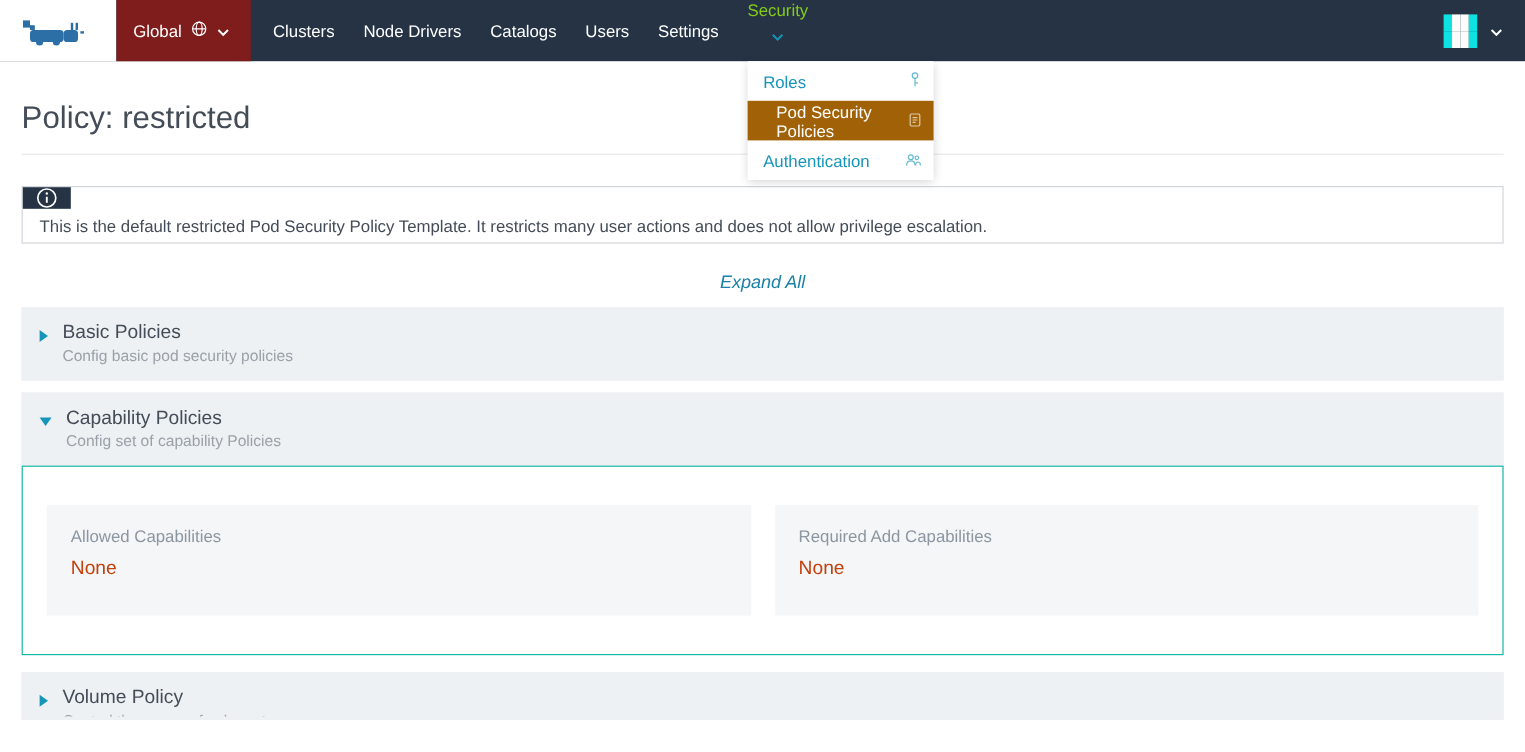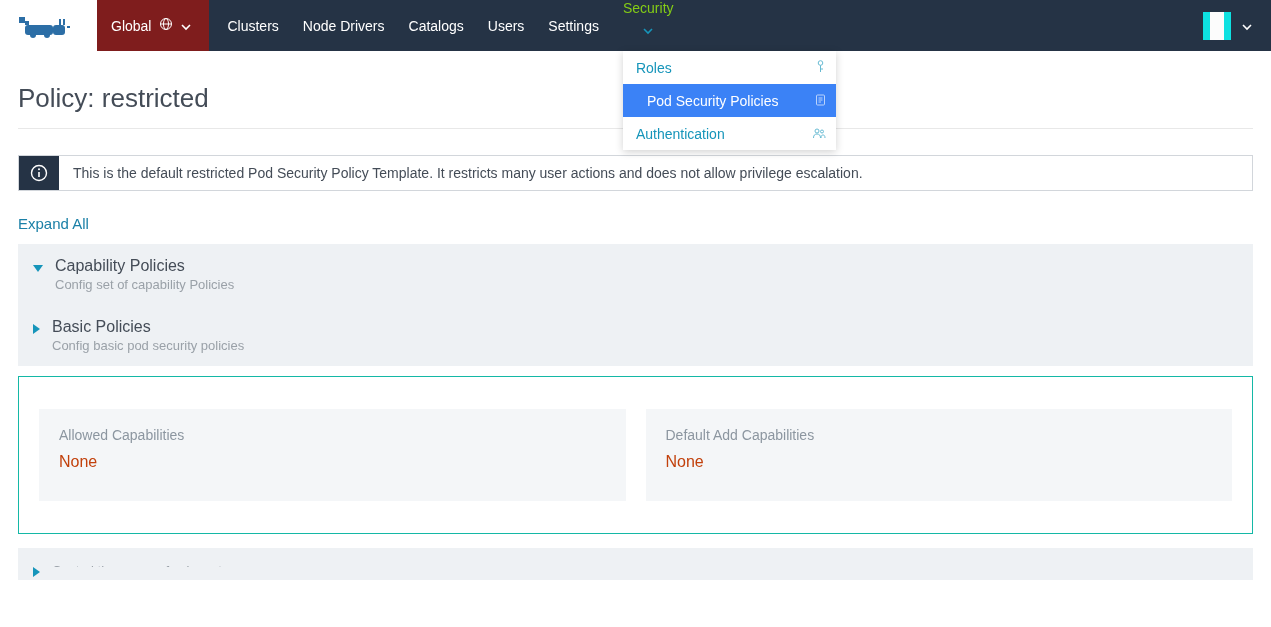--- a/index.html
+++ b/index.html
@@ -12,36 +12,36 @@
   .scope-picker { height: 51px; background: #7f1d1d; display: flex; align-items: center; padding: 0 18px 0 14px; color: #fff; gap: 8px; cursor: pointer; }
   .nav-links { display: flex; align-items: flex-start; gap: 24px; margin-left: 18px; height: 51px; position: relative; }
   .nav-link { color: #fff; cursor: pointer; display: flex; align-items: center; gap: 6px; height: 51px; }
   .nav-link.active { color: #84cc16; flex-direction: column; }
   .nav-spacer { flex: 1; }
   .avatar-box { width: 28px; height: 28px; display: flex; flex-wrap: wrap; margin-right: 10px; }
   .avatar-box span { width: 7px; height: 14px; }
   .user-menu { display: flex; align-items: center; margin-right: 18px; cursor: pointer; }
   
   
-  .dropdown { position: absolute; top: 51px; left: 0; width: 213px; background: #fff; box-shadow: 0 2px 8px rgba(0,0,0,0.18); z-index: 10; }
+  .dropdown { position: absolute; top: 51px; left: 0; width: 155px; background: #fff; box-shadow: 0 2px 8px rgba(0,0,0,0.18); z-index: 10; }
   .dropdown-wrapper { position: relative; }
   .dropdown-item { display: flex; align-items: center; justify-content: space-between; height: 33px; padding: 0 10px 0 13px; color: #1695ba; cursor: pointer; }
-  .dropdown-item.selected { background: #3b82f6; color: #fff; padding-left: 24px; }
+  .dropdown-item.selected { background: #a16207; color: #fff; padding-left: 24px; }
   .dropdown-icon { opacity: 0.65; }
   
   
   .content { padding: 0 18px 20px 18px; }
   .page-title { font-size: 26px; font-weight: 400; color: #444c57; margin: 32px 0 14px 0; }
   .title-rule { border: none; border-top: 1px solid #e8e8e8; margin-bottom: 26px; }
   
-  .info-banner { display: flex; align-items: stretch; border: 1px solid #d2d6db; height: 36px; }
+  .info-banner { display: flex; align-items: stretch; border: 1px solid #d2d6db; height: 48px; flex-direction: column; }
   .info-icon-box { width: 40px; background: #253345; display: flex; align-items: center; justify-content: center; }
   .info-text { display: flex; align-items: center; padding: 0 14px; color: #444c57; flex: 1; }
   
-  .expand-all { text-align: left; margin: 24px 0 12px 0; color: #1b80a7; cursor: pointer; font-size: 15px; }
+  .expand-all { text-align: center; margin: 24px 0 12px 0; color: #1b80a7; cursor: pointer; font-size: 15px; font-style: italic; }
   
   .section-header { background: #eef1f4; padding: 12px 14px; display: flex; align-items: flex-start; gap: 12px; cursor: pointer; margin-bottom: 10px; border:1px solid #eef1f4; }
   .section-header.expanded-header { margin-bottom: 0; }
   .section-caret { width: 0; height: 0; margin-top: 6px; }
   .caret-right { border-top: 5px solid transparent; border-bottom: 5px solid transparent; border-left: 7px solid #1695ba; }
   .caret-down { border-left: 5px solid transparent; border-right: 5px solid transparent; border-top: 7px solid #1695ba; margin-top: 8px; }
   .section-title { font-size: 16px; color: #444c57; }
   .section-sub { font-size: 13px; color: #9aa1a8; margin-top: 2px; }
   
   .section-body { border: 1px solid #14b8a6; padding: 32px 20px; display: flex; gap: 20px; margin-bottom: 14px; }
@@ -179,45 +179,46 @@
           <circle cx="9" cy="9" r="7.5" fill="none" stroke="#fff" stroke-width="1.4"></circle>
           <line x1="9" y1="8" x2="9" y2="13" stroke="#fff" stroke-width="1.6"></line>
           <circle cx="9" cy="5.3" r="1" fill="#fff"></circle>
         </svg>
     </div>
     <div class="info-text">This is the default restricted Pod Security Policy Template. It restricts many user actions and does not allow privilege escalation.</div>
   </div>
 
   <div class="expand-all"><span>Expand All</span></div>
 
+  <div class="section-header">
+    <div class="section-caret caret-right"></div>
+    <div>
+      <div class="section-title">Basic Policies</div>
+      <div class="section-sub">Config basic pod security policies</div>
+    </div>
+  </div>
+
   <div class="section-header expanded-header">
     <div class="section-caret caret-down"></div>
     <div>
       <div class="section-title">Capability Policies</div>
       <div class="section-sub">Config set of capability Policies</div>
     </div>
   </div>
-
-  <div class="section-header">
-    <div class="section-caret caret-right"></div>
-    <div>
-      <div class="section-title">Basic Policies</div>
-      <div class="section-sub">Config basic pod security policies</div>
-    </div>
-  </div>
   <div class="section-body">
     <div class="cap-card">
       <div class="cap-label">Allowed Capabilities</div>
       <div class="cap-value">None</div>
     </div>
     <div class="cap-card">
-      <div class="cap-label">Default Add Capabilities</div>
+      <div class="cap-label">Required Add Capabilities</div>
       <div class="cap-value">None</div>
     </div>
   </div>
 
   <div class="section-header" style="margin-bottom:0; padding-bottom:2px;">
     <div class="section-caret caret-right"></div>
     <div>
+      <div class="section-title">Volume Policy</div>
       <div class="section-sub" style="height:4px; overflow:hidden;">Control the usage of volume types</div>
     </div>
   </div>
 </div>
 
 </body></html>

